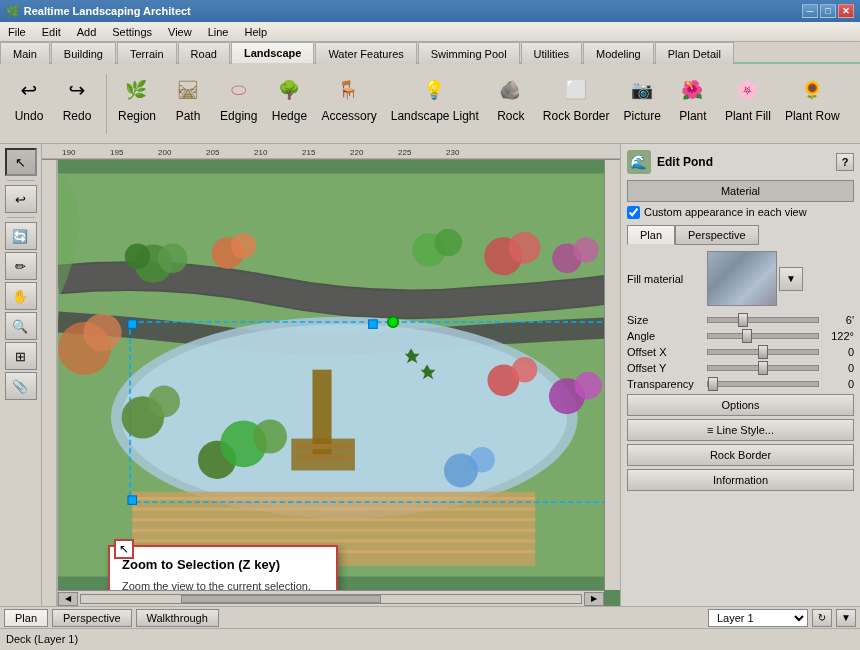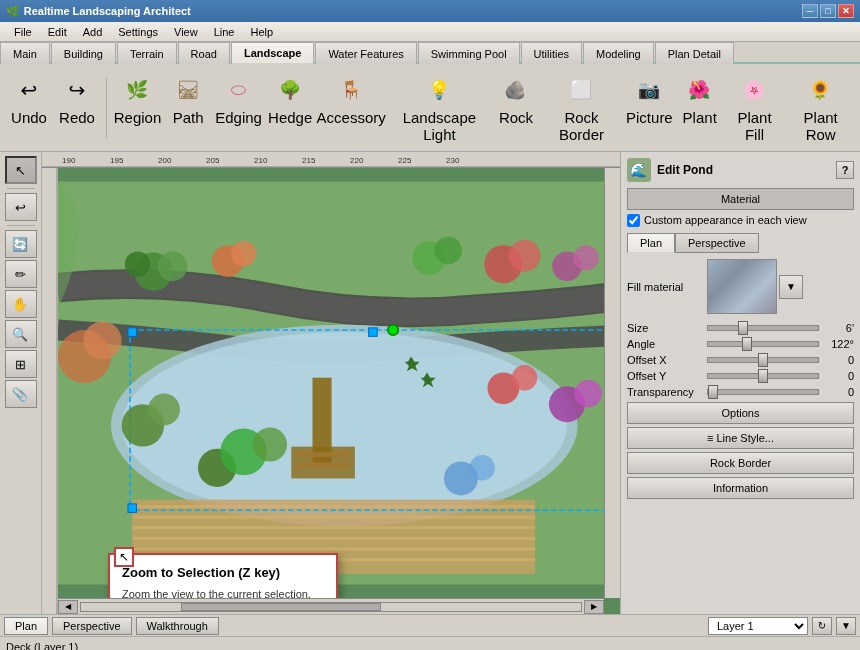--- a/index.html
+++ b/index.html
@@ -5,33 +5,33 @@
     * { box-sizing: border-box; margin: 0; padding: 0; }
     body { font-family: 'Segoe UI', Tahoma, sans-serif; font-size: 11px; background: #d4d0c8; width: 860px; height: 650px; overflow: hidden; }
 
     
     #titlebar { background: linear-gradient(to bottom, #4a7fb5, #3a6da5); color: white; height: 22px; display: flex; align-items: center; padding: 0 6px; font-size: 11px; font-weight: bold; }
     #titlebar .title-buttons { margin-left: auto; display: flex; gap: 2px; }
     #titlebar .title-btn { width: 16px; height: 14px; border: 1px solid rgba(255,255,255,0.4); background: linear-gradient(to bottom, #6a9fd0, #4a80b0); color: white; font-size: 9px; display: flex; align-items: center; justify-content: center; cursor: pointer; }
     #titlebar .title-btn.close { background: linear-gradient(to bottom, #e06060, #c04040); }
 
     
-    #menubar { background: linear-gradient(to bottom, #f0ede8, #ddd8d0); height: 20px; display: flex; align-items: center; border-bottom: 1px solid #aaa; padding: 0 6px; }
+    #menubar { background: linear-gradient(to bottom, #f0ede8, #ddd8d0); height: 20px; display: flex; align-items: center; border-bottom: 1px solid #aaa; padding: 0 0; }
     .menu-item { padding: 2px 8px; font-size: 11px; cursor: pointer; color: #000; }
 
     
     #toolbar-tabs { background: #d4d0c8; display: flex; border-bottom: 2px solid #8ba; height: 22px; }
     .toolbar-tab { padding: 2px 12px; font-size: 11px; cursor: pointer; border: 1px solid #aaa; border-bottom: none; background: linear-gradient(to bottom, #e8e4df, #d0ccc8); margin-right: 1px; height: 22px; display: flex; align-items: center; }
     .toolbar-tab.active { background: linear-gradient(to bottom, #f5f3f0, #e8e4df); border-bottom: 1px solid #d4d0c8; color: #000; font-weight: bold; }
 
     
     #toolbar { background: #d4d0c8; padding: 4px 6px; display: flex; align-items: flex-start; gap: 4px; border-bottom: 1px solid #aaa; min-height: 80px; }
     .tool-btn { display: flex; flex-direction: column; align-items: center; padding: 3px 4px; cursor: pointer; border: 1px solid transparent; min-width: 44px; font-size: 10px; text-align: center; color: #000; }
     .tool-icon { width: 36px; height: 36px; margin-bottom: 2px; display: flex; align-items: center; justify-content: center; }
-    .tool-label { font-size: 15px; line-height: 1.1; text-align: center; }
+    .tool-label { font-size: 12px; line-height: 1.1; text-align: center; }
 
     
     #main-area { display: flex; height: calc(650px - 22px - 20px - 22px - 80px - 22px - 22px); }
 
     
     #left-sidebar { width: 42px; background: #d4d0c8; border-right: 1px solid #aaa; display: flex; flex-direction: column; align-items: center; padding: 4px 2px; gap: 2px; }
     .side-btn { width: 32px; height: 28px; border: 1px solid #888; background: linear-gradient(to bottom, #e8e4df, #c8c4c0); display: flex; align-items: center; justify-content: center; cursor: pointer; font-size: 13px; }
     .side-btn.active { background: linear-gradient(to bottom, #c0bdb8, #b0ada8); border: 2px inset #888; }
 
     

